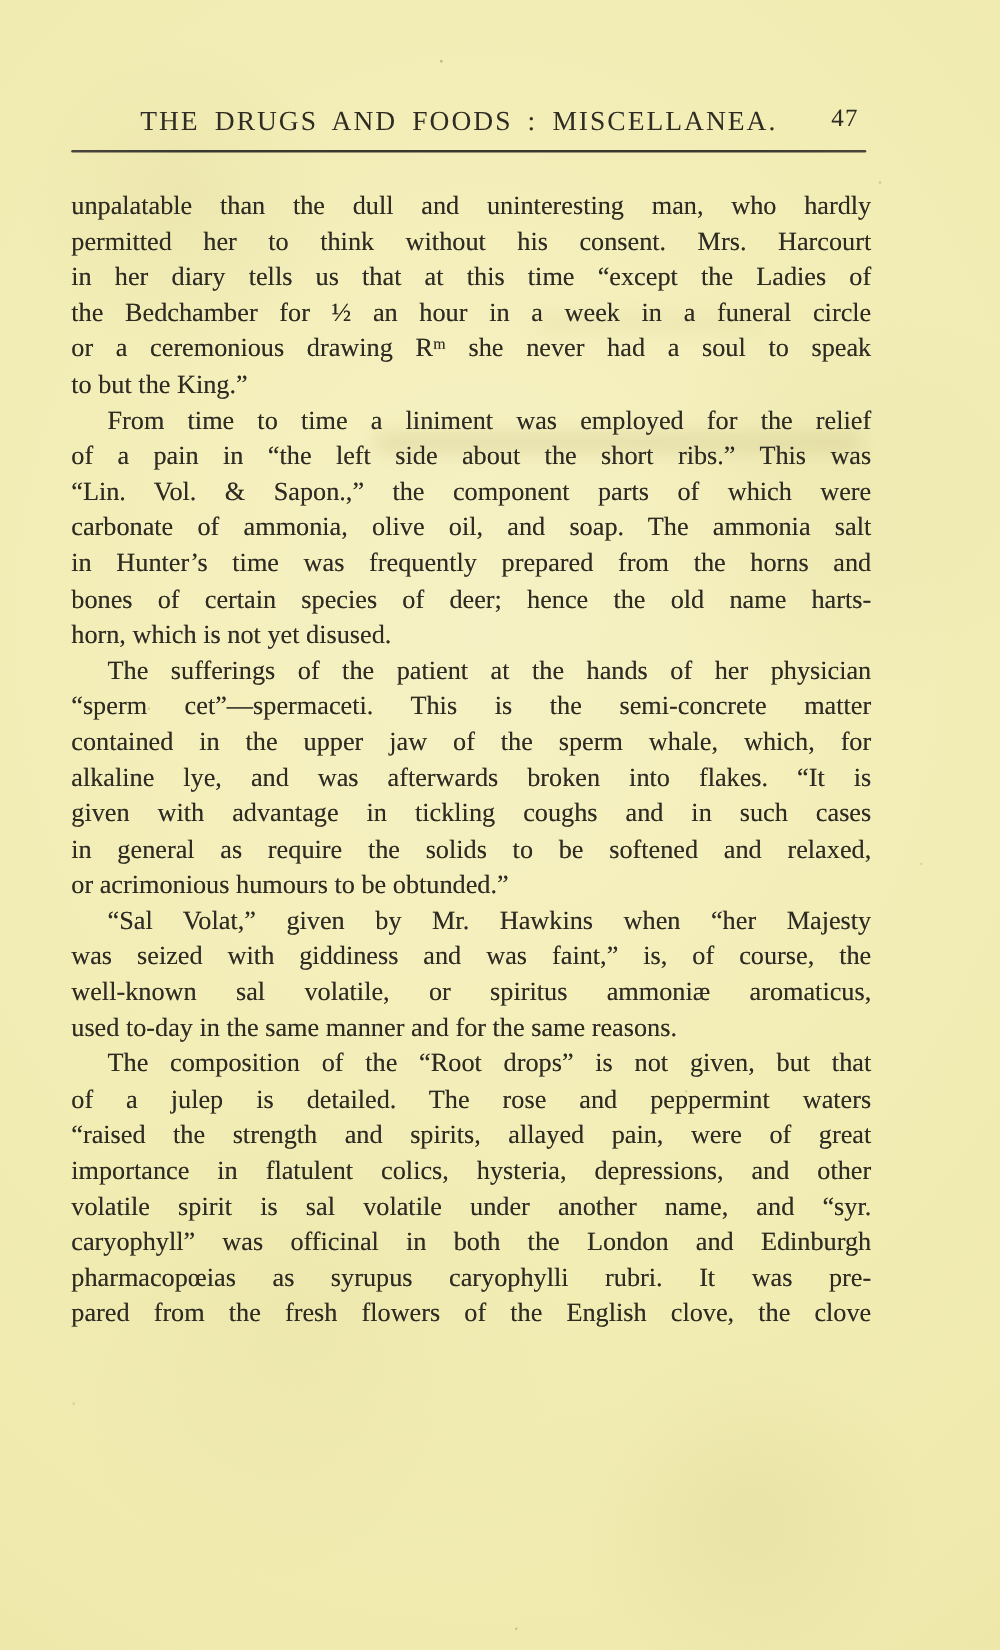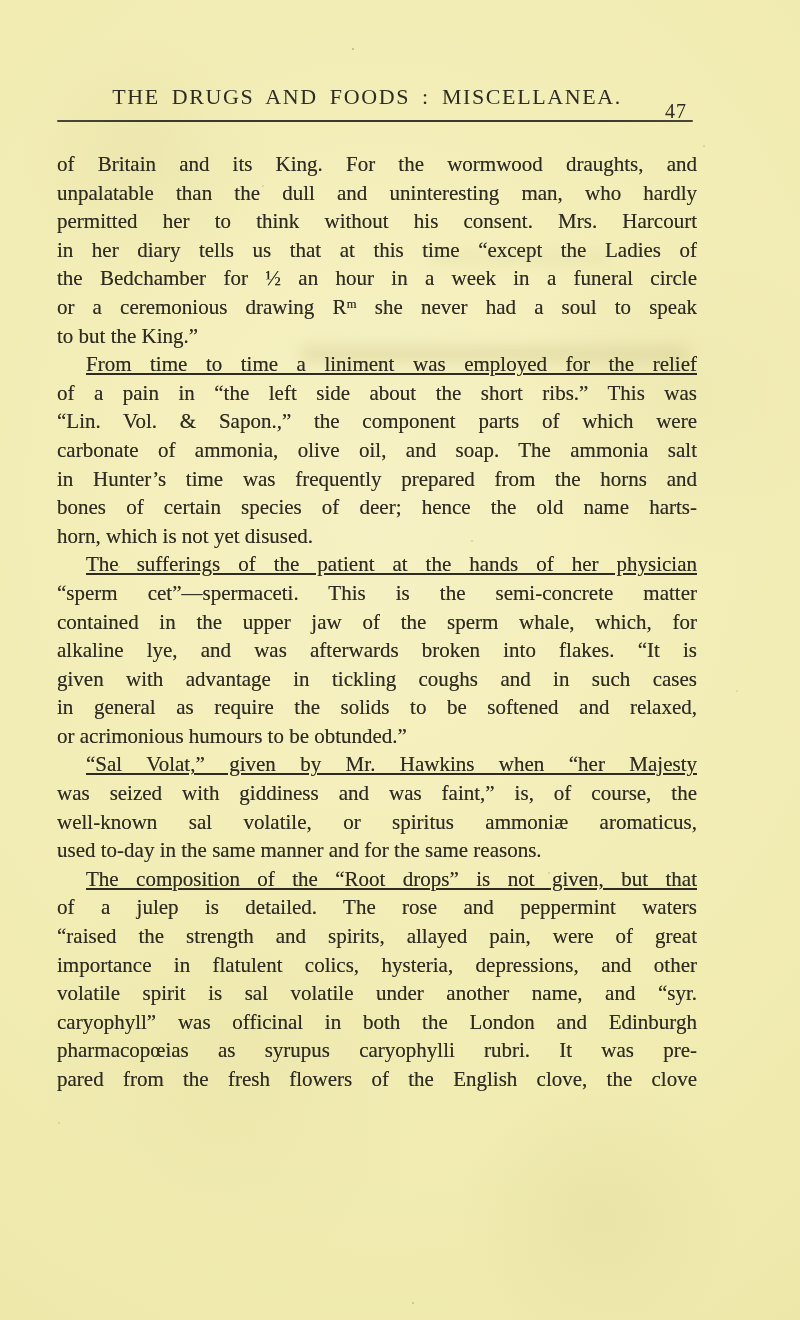--- a/index.html
+++ b/index.html
@@ -69,21 +69,21 @@
     text-align: center;
     font-size: 22px;
     letter-spacing: 1.6px;
     word-spacing: 5px;
     color: #2f2c24;
     padding-right: 20px; 
   }
   .head-page {
     position: absolute;
     right: 10px;
-    top: 16px;
+    top: 0;
     font-size: 20px;
     letter-spacing: 1px;
   }
   .rule {
     margin-top: 12px;
     height: 2px;
     width: 636px;
     background: linear-gradient(to right, #4a463c, #3b382f 15%, #3b382f 85%, #4a463c);
     border-radius: 1px;
   }
@@ -92,40 +92,39 @@
     font-size: 21px;
     line-height: 28.6px;
     text-shadow: 0 0 0.5px rgba(46,43,35,0.55); 
   }
   .line {
     text-align: justify;
     text-align-last: justify;
     height: 28.6px;
     overflow: visible;
   }
-  .line.indent { padding-left: 29px; text-decoration: underline; }
+  .line.indent { padding-left: 29px; }
   .line.end { text-align-last: left; }
 </style>
 </head>
 <body>
 
 <div class="page">
   <div class="paper-grain"></div>
   <div class="smudge-2"></div>
   <div class="smudge-1"></div>
   <div class="specks"></div>
 
   <div class="content">
     <div class="running-head">
       <div class="head-title">THE DRUGS AND FOODS : MISCELLANEA.</div>
       <div class="head-page">47</div>
     </div>
     <div class="rule"></div>
     <div class="body-text">
-        <div class="line">of Britain and its King.  For the wormwood draughts, and</div>
         <div class="line">unpalatable than the dull and uninteresting man, who hardly</div>
         <div class="line">permitted her to think without his consent.  Mrs. Harcourt</div>
         <div class="line">in her diary tells us that at this time “except the Ladies of</div>
         <div class="line">the Bedchamber for ½ an hour in a week in a funeral circle</div>
         <div class="line">or a ceremonious drawing Rᵐ she never had a soul to speak</div>
         <div class="line end">to but the King.”</div>
         <div class="line indent">From time to time a liniment was employed for the relief</div>
         <div class="line">of a pain in “the left side about the short ribs.”  This was</div>
         <div class="line">“Lin. Vol. &amp; Sapon.,” the component parts of which were</div>
         <div class="line">carbonate of ammonia, olive oil, and soap.  The ammonia salt</div>

